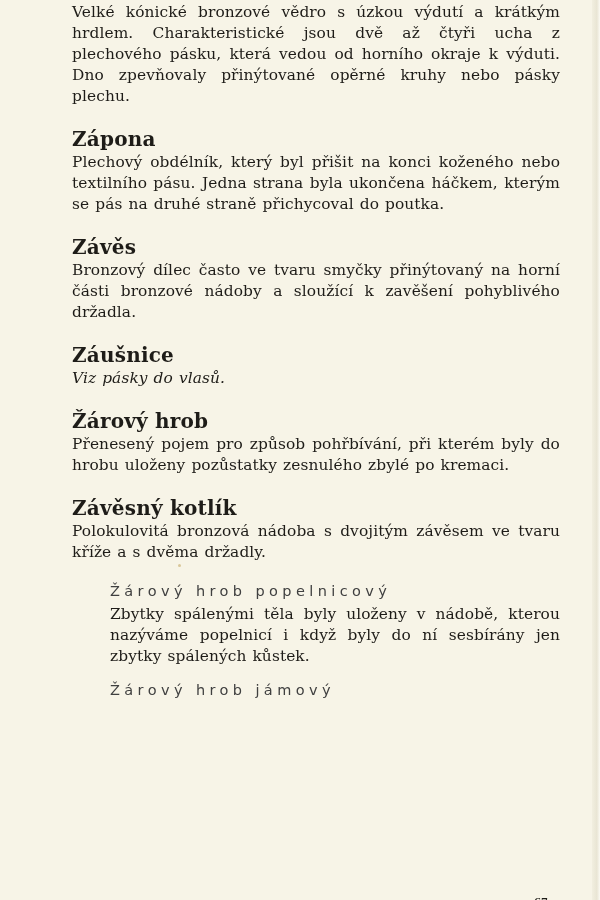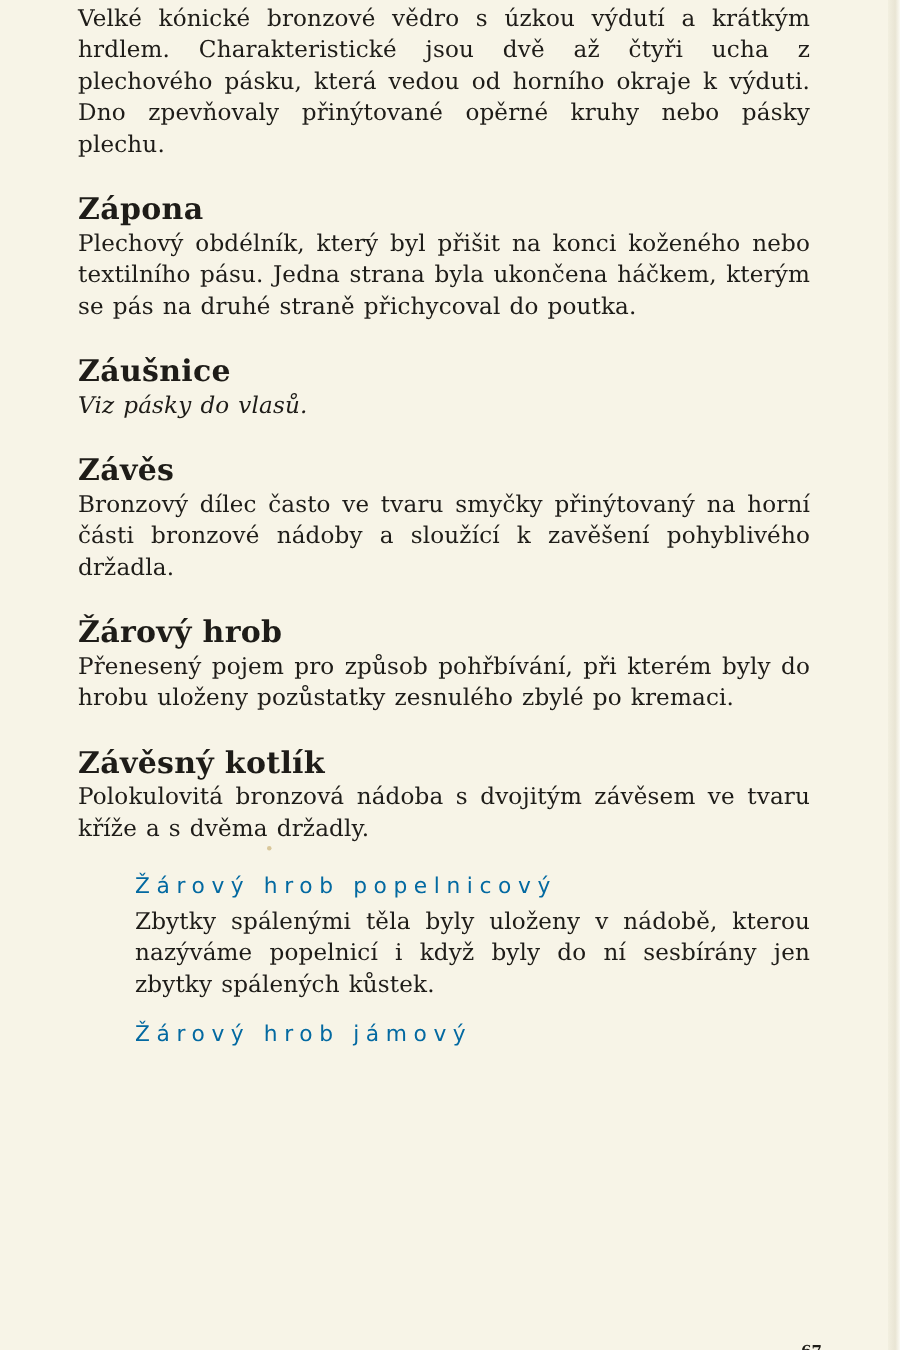--- a/index.html
+++ b/index.html
@@ -18,21 +18,21 @@
     .edge {
       position: absolute;
       top: 0;
       right: 0;
       width: 8px;
       height: 900px;
       background: linear-gradient(to right, #f2efe0, #e9e5d4 60%, #fbfaf3);
     }
     .page {
       position: absolute;
-      left: 52px;
+      left: 72px;
       top: 0;
       width: 488px;
     }
     .para {
       font-size: 15.4px;
       line-height: 21px;
       margin: 0;
       text-align: justify;
       text-align-last: left;
       letter-spacing: 0.1px;
@@ -54,21 +54,21 @@
       width: 450px;
     }
     .sub-entry { margin-top: 13px; }
     .sub-entry.first { margin-top: 18px; }
     .subterm {
       font-family: "DejaVu Sans", "Liberation Sans", sans-serif;
       font-size: 14.5px;
       line-height: 21px;
       letter-spacing: 4.4px;
       margin: 0 0 2px 0;
-      color: #0369a1;
+      color: #404040;
     }
     .page-number {
       position: absolute;
       left: 534px;
       top: 896px;
       font-family: "DejaVu Serif", "Liberation Serif", serif;
       font-weight: bold;
       font-size: 10px;
     }
     .speck {
@@ -87,27 +87,27 @@
 
 <div class="page">
   <p class="para first">Velké kónické bronzové vědro s úzkou výdutí a krátkým hrdlem. Charakteristické jsou dvě až čtyři ucha z plechového pásku, která vedou od horního okraje k výduti. Dno zpevňovaly přinýtované opěrné kruhy nebo pásky plechu.</p>
 
   <div class="entry">
     <p class="term">Zápona</p>
     <p class="para">Plechový obdélník, který byl přišit na konci koženého nebo textilního pásu. Jedna strana byla ukončena háčkem, kterým se pás na druhé straně přichycoval do poutka.</p>
   </div>
 
   <div class="entry">
-    <p class="term">Záušnice</p>
-    <p class="para italic">Viz pásky do vlasů.</p>
+    <p class="term">Závěs</p>
+    <p class="para">Bronzový dílec často ve tvaru smyčky přinýtovaný na horní části bronzové nádoby a sloužící k zavěšení pohyblivého držadla.</p>
   </div>
 
   <div class="entry">
-    <p class="term">Závěs</p>
-    <p class="para">Bronzový dílec často ve tvaru smyčky přinýtovaný na horní části bronzové nádoby a sloužící k zavěšení pohyblivého držadla.</p>
+    <p class="term">Záušnice</p>
+    <p class="para italic">Viz pásky do vlasů.</p>
   </div>
 
   <div class="entry">
     <p class="term">Žárový hrob</p>
     <p class="para">Přenesený pojem pro způsob pohřbívání, při kterém byly do hrobu uloženy pozůstatky zesnulého zbylé po kremaci.</p>
   </div>
 
   <div class="entry">
     <p class="term">Závěsný kotlík</p>
     <p class="para">Polokulovitá bronzová nádoba s dvojitým závěsem ve tvaru kříže a s dvěma držadly.</p>

